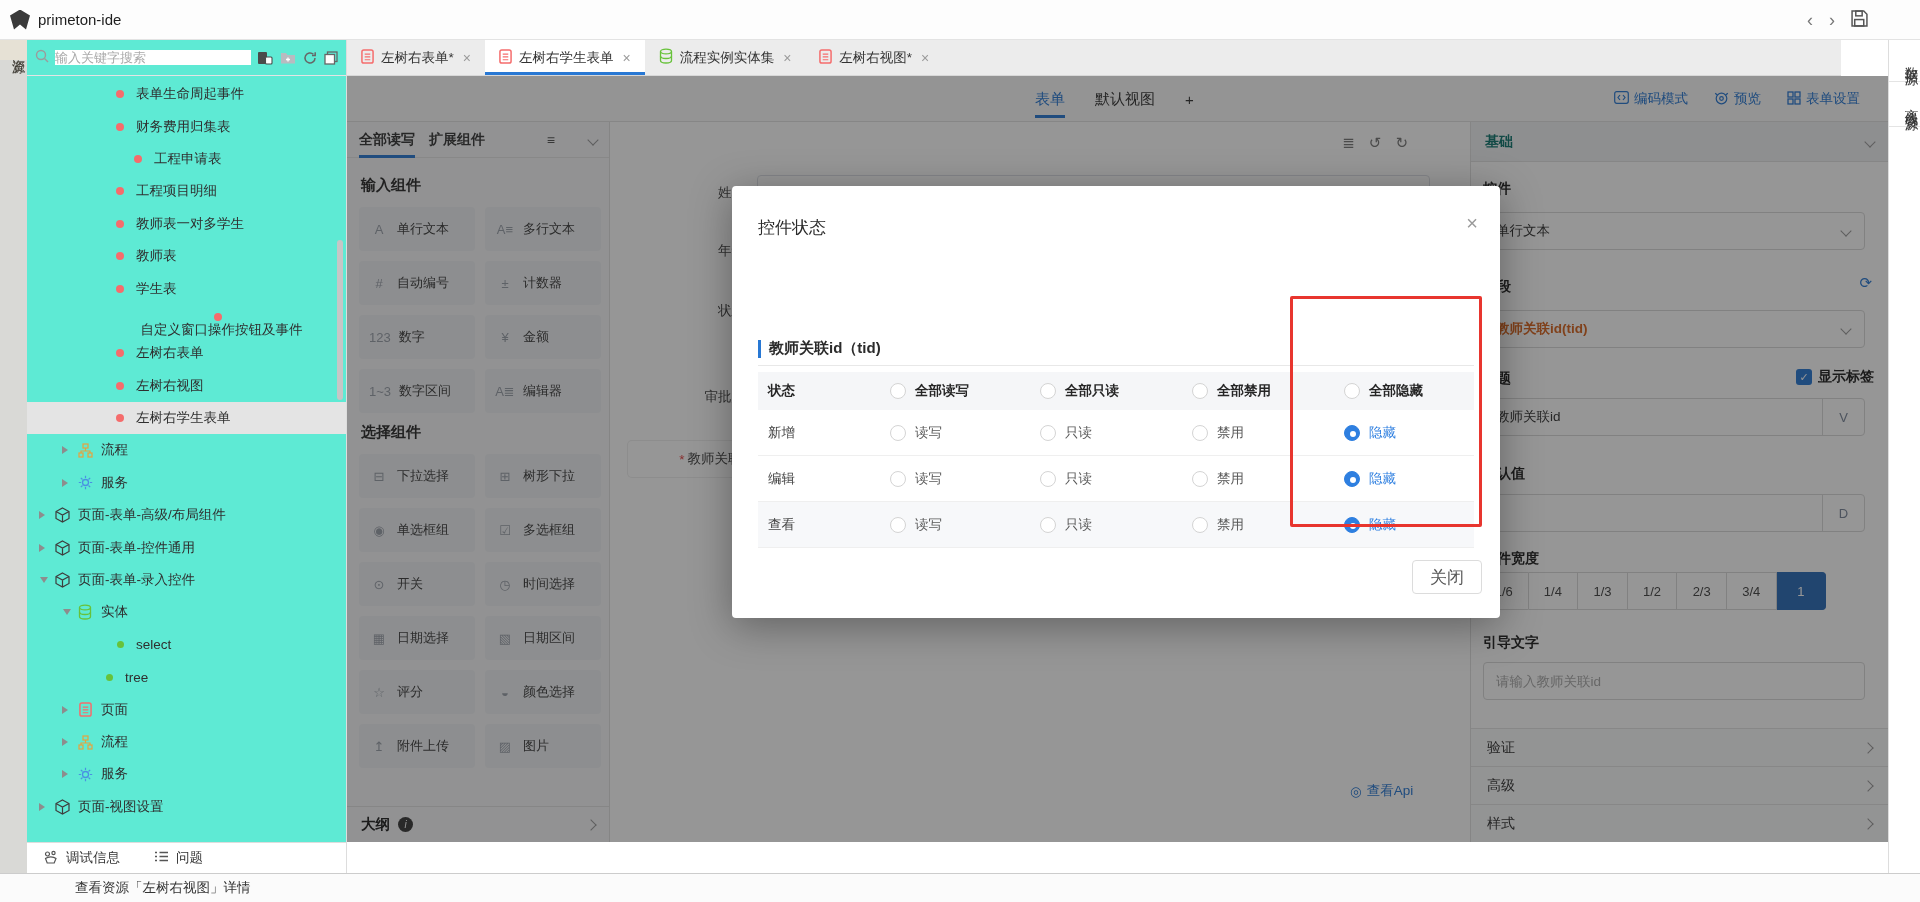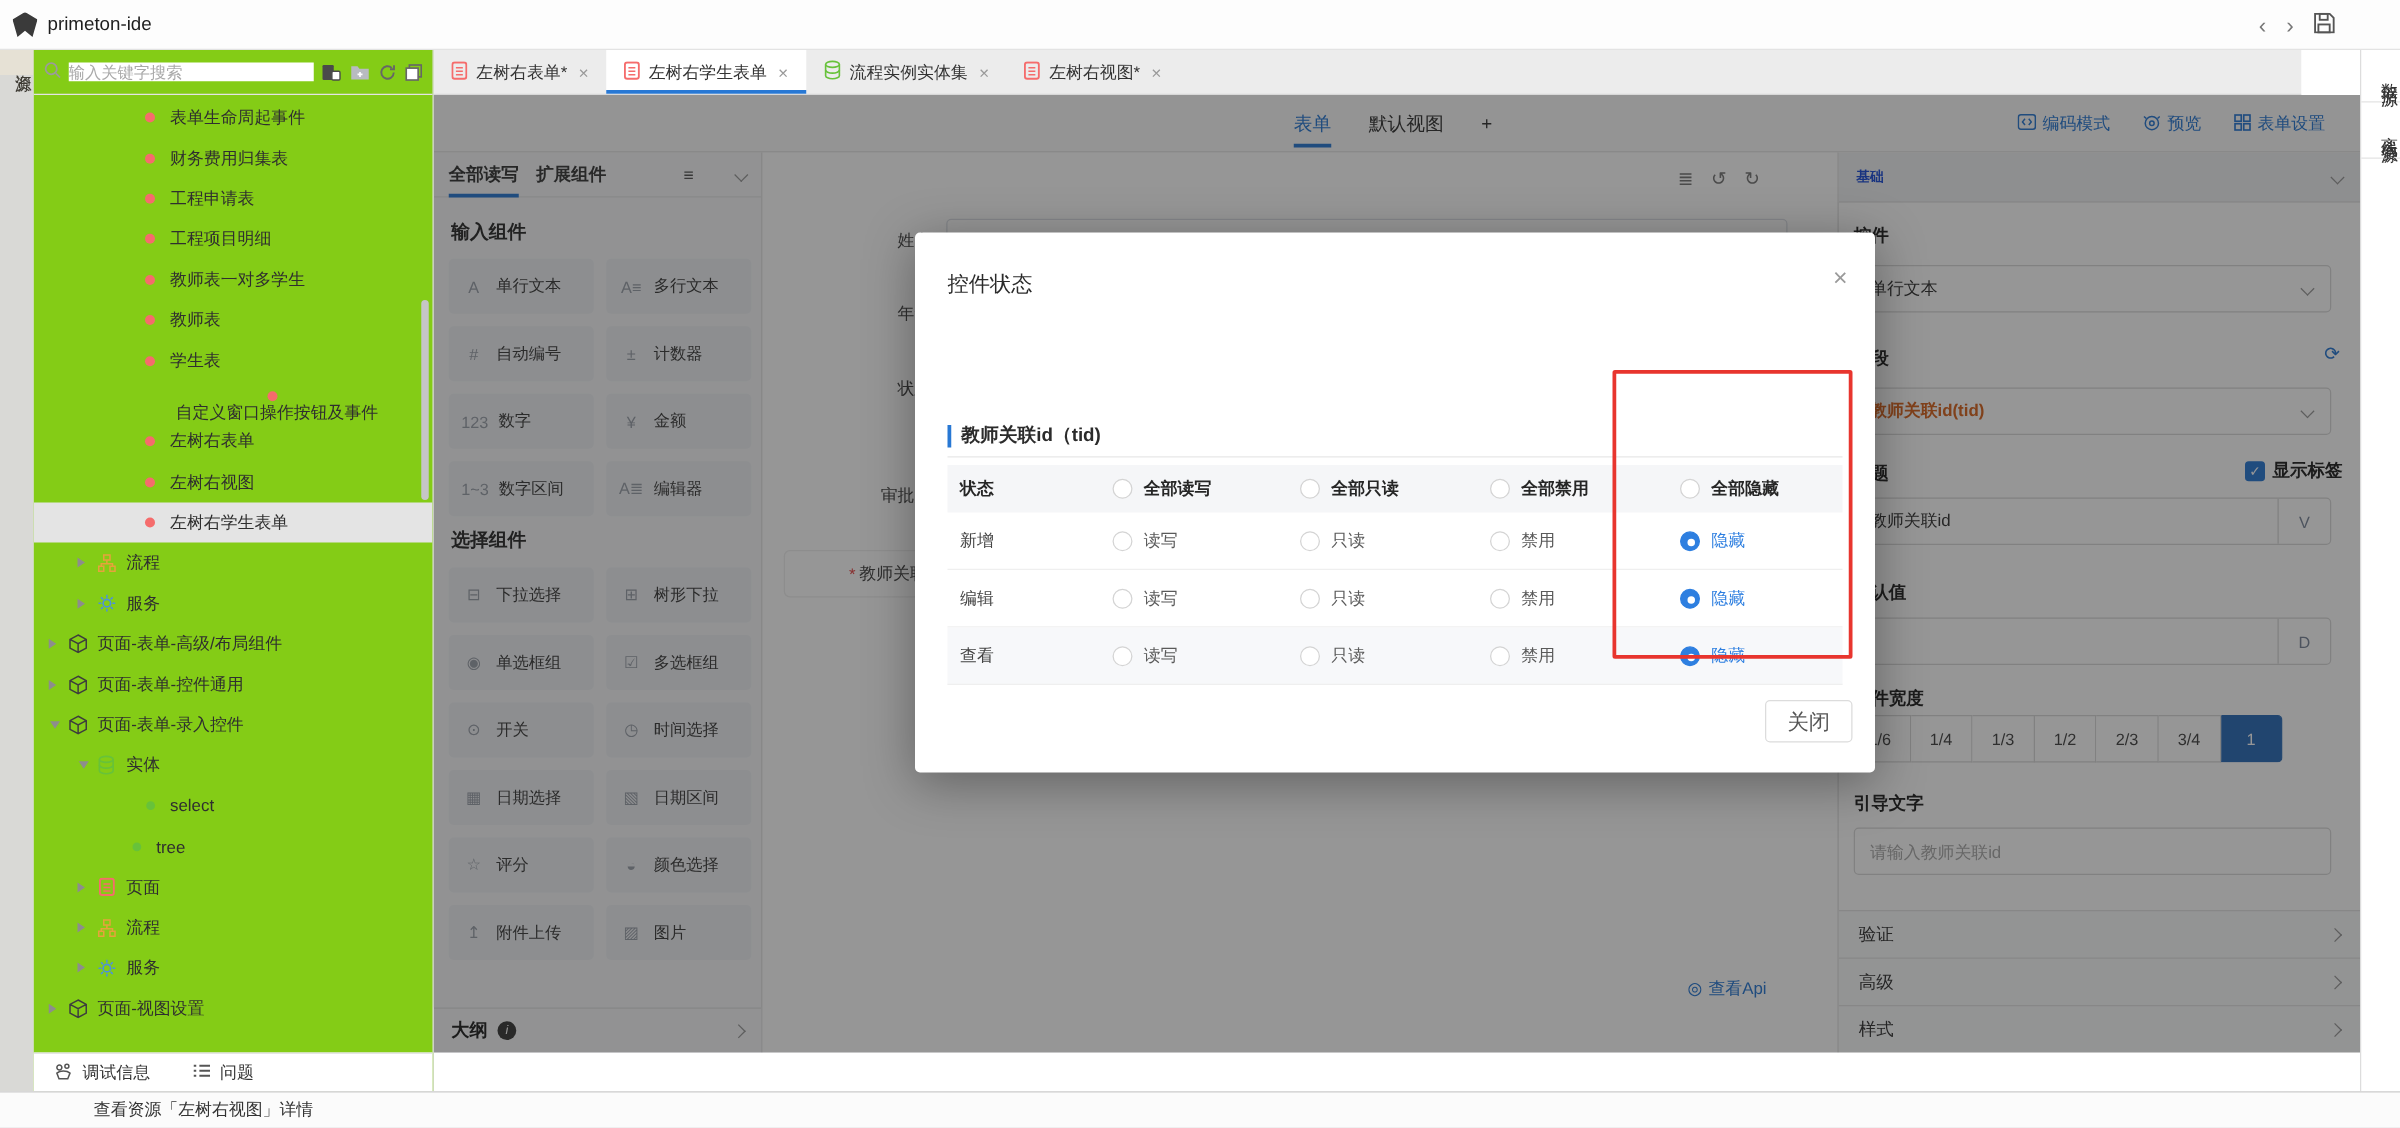--- a/index.html
+++ b/index.html
@@ -16,21 +16,21 @@
 
   
   #left-rail { position:absolute; left:0; top:40px; width:27px; height:833px; background:#d9d9d6; }
   #left-rail .rail-item { writing-mode:vertical-rl; text-orientation:upright; letter-spacing:2px;
     padding:8px 0; width:27px; text-align:center; background:#e6e1d5; color:#3f3c35; font-size:13.5px; }
   #right-rail { position:absolute; left:1888px; top:40px; width:32px; height:833px; background:#fff; border-left:1px solid #ddd; }
   #right-rail .rail-item { writing-mode:vertical-rl; text-orientation:upright; letter-spacing:3px;
     padding:16px 0; width:100%; display:flex; justify-content:center; border-bottom:1px solid #e4e4e4; color:#333; font-size:13.5px; }
 
   
-  #sidebar { position:absolute; left:27px; top:40px; width:320px; height:833px; background:#84cc16; border-right:1px solid #ddd; }
+  #sidebar { position:absolute; left:27px; top:40px; width:320px; height:833px; background:#5eead4; border-right:1px solid #ddd; }
   #search-row { height:36px; border-bottom:1px solid #e4e4e4; display:flex; align-items:center; padding:0 8px; gap:6px; }
   #search-input { flex:1; border:none; outline:none; font-size:13px; color:#333; min-width:40px; }
   #search-input::placeholder { color:#a9a9a9; }
   #search-icons { display:flex; gap:7px; align-items:center; }
   #search-icons span { display:inline-flex; cursor:pointer; }
   #tree { position:absolute; top:36px; left:0; right:0; height:766px; overflow:hidden; padding-top:2px; }
   .trow { height:32.4px; display:flex; align-items:center; font-size:13.5px; color:#2f2f2f; cursor:pointer; white-space:nowrap; }
   .trow.selected { background:#e4e4e4; }
   .arr { width:0; height:0; border:4.5px solid transparent; border-left:6px solid #8d8d8d; margin-right:4px; flex:none; }
   .arr.down { transform:rotate(90deg) translateX(2px); }
@@ -89,21 +89,21 @@
   .cfield-label { position:absolute; width:135px; text-align:right; font-size:13.5px; color:#444; line-height:36px; }
   .cfield-box { position:absolute; left:147px; width:673px; height:36px; border:1px solid #dcdfe6; border-radius:4px; background:#fff; }
   .req { color:#e64545; margin-right:3px; }
   .chip { position:absolute; left:18px; width:132px; height:36px; background:#fff; border-radius:4px; box-shadow:0 0 0 1px #eee;
     display:flex; align-items:center; justify-content:flex-end; padding-right:8px; font-size:13.5px; color:#444; }
   #api-link { position:absolute; left:740px; top:660px; color:#2878d4; font-size:13.5px; display:flex; gap:5px; align-items:center; cursor:pointer; }
 
   
   #inspector { position:absolute; left:1123px; top:46px; width:418px; height:720px; background:#fff; border-left:1px solid #e0e0e0; }
   #insp-header { position:absolute; left:0; top:0; width:100%; height:40px; background:#f1f2f4; border-bottom:1px solid #e2e2e2;
-    display:flex; align-items:center; padding:0 14px; font-size:11px; font-weight:bold; color:#1d4ed8; }
+    display:flex; align-items:center; padding:0 14px; font-size:14px; font-weight:bold; color:#0f766e; }
   .ilabel { position:absolute; left:12px; font-size:14px; font-weight:bold; color:#222; }
   .ibox { position:absolute; left:12px; width:382px; height:38px; border:1px solid #d9d9d9; border-radius:4px; background:#fff;
     display:flex; align-items:center; padding-left:12px; font-size:13.5px; color:#333; }
   .ibox input { border:none; outline:none; flex:1; font-size:13.5px; color:#333; background:transparent; }
   .ibox input::placeholder { color:#a9a9a9; }
   .suffix { width:42px; align-self:stretch; border-left:1px solid #d9d9d9; display:flex; align-items:center; justify-content:center;
     color:#7a8699; font-size:13px; }
   .chev { width:8px; height:8px; border-right:1.6px solid #999; border-bottom:1.6px solid #999; display:inline-block; }
   .chev.down { transform:rotate(45deg); }
   .chev.right { transform:rotate(-45deg); }
@@ -217,21 +217,21 @@
         </span>
         <span>表单生命周起事件</span>
       </div>
       <div class="trow" style="padding-left: 70px;">
         <span class="arr none"></span>
         <span class="ticon">
           <span class="dot" style="background:#f56c6c"></span>
         </span>
         <span>财务费用归集表</span>
       </div>
-      <div class="trow" style="padding-left: 70px;">
+      <div class="trow" style="padding-left: 88px;">
         <span class="arr none"></span>
         <span class="ticon">
           <span class="dot" style="background:#f56c6c"></span>
         </span>
         <span>工程申请表</span>
       </div>
       <div class="trow" style="padding-left: 70px;">
         <span class="arr none"></span>
         <span class="ticon">
           <span class="dot" style="background:#f56c6c"></span>

